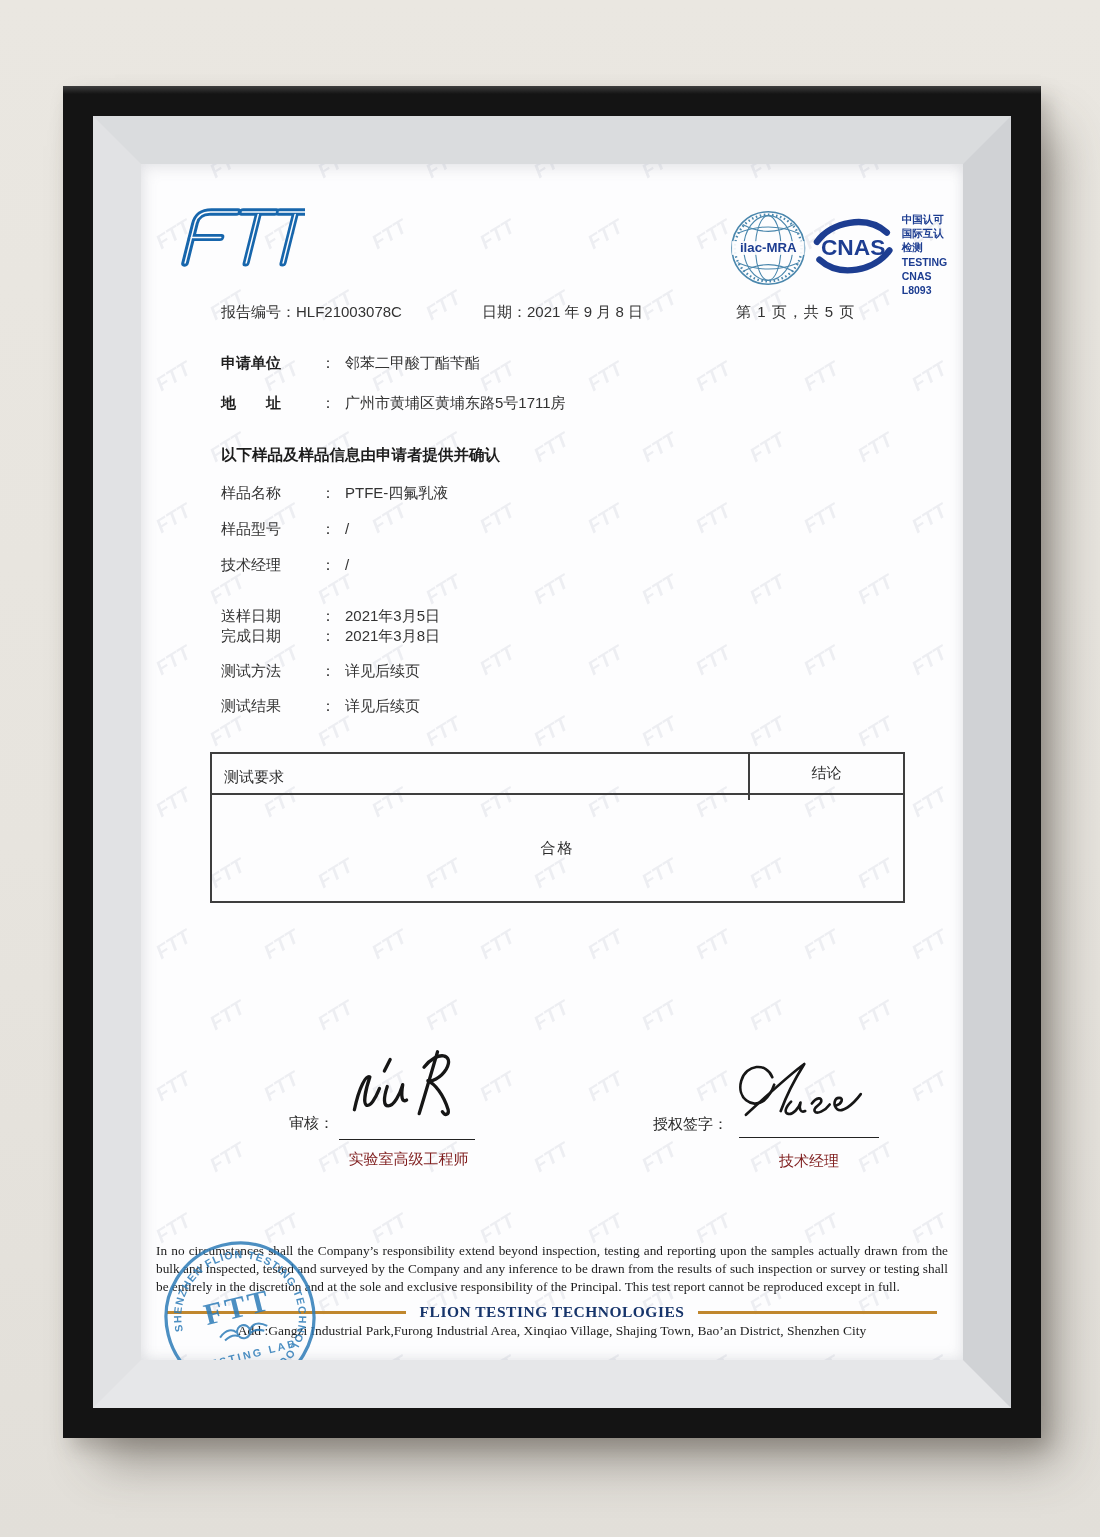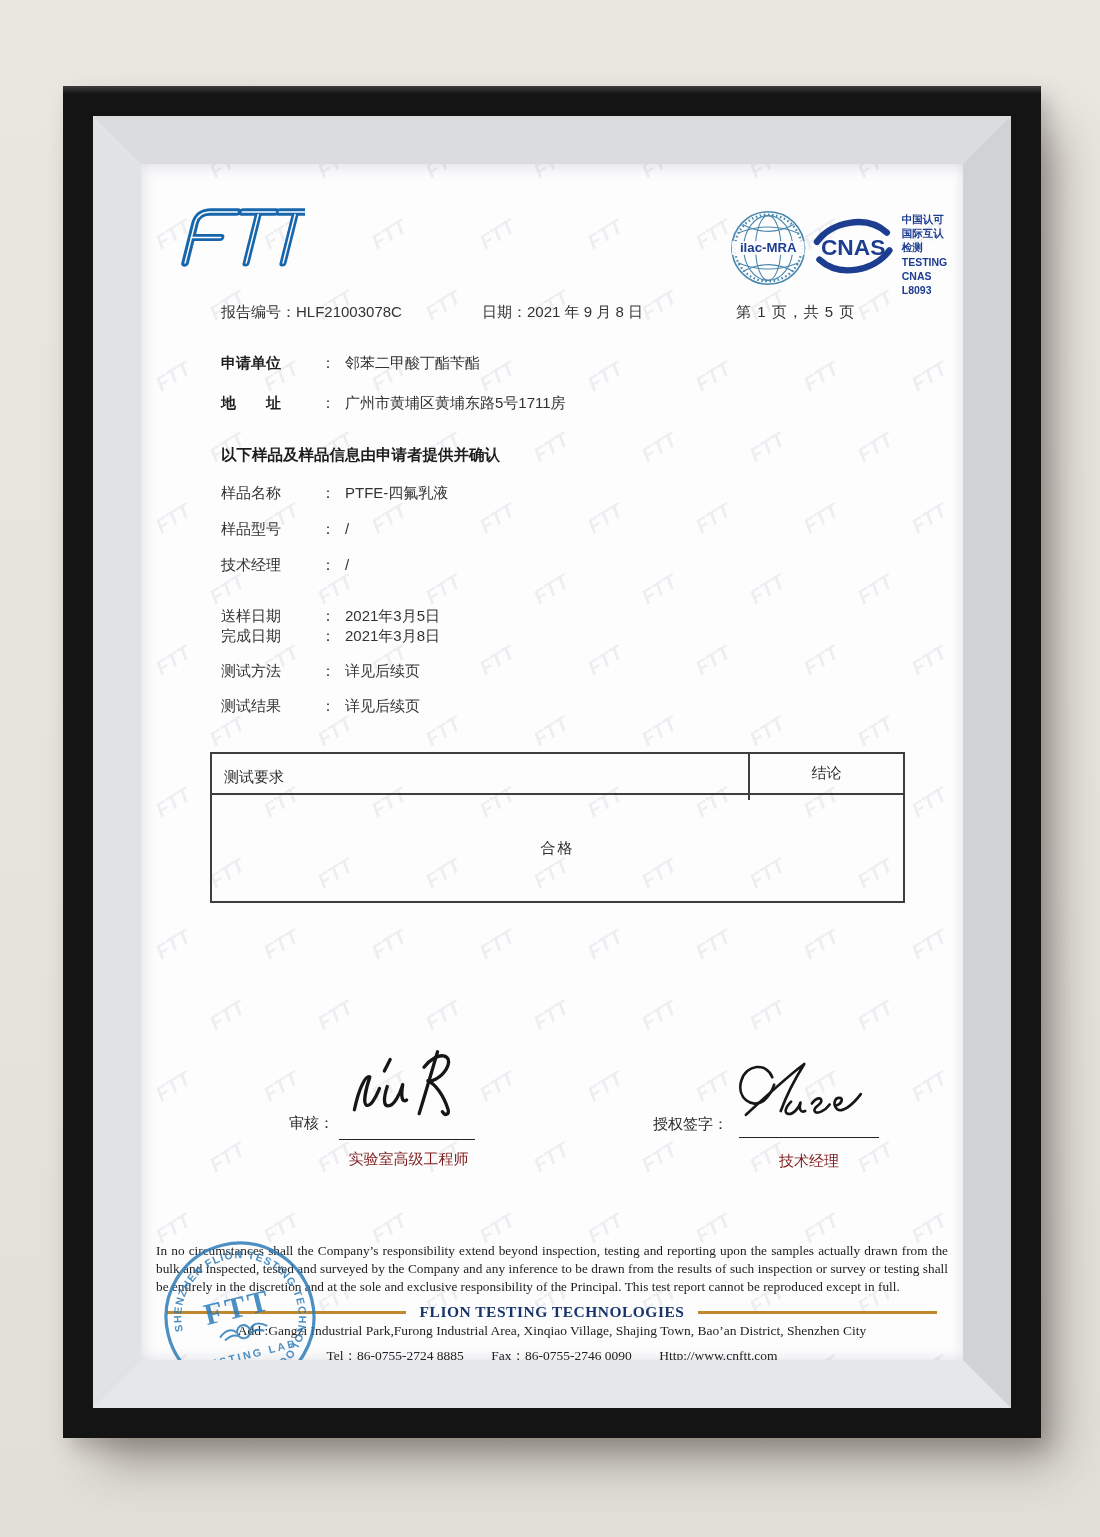--- a/index.html
+++ b/index.html
@@ -393,25 +393,20 @@
 
       <div class="disclaimer">In no circumstances shall the Company’s responsibility extend beyond inspection, testing and reporting upon the samples actually drawn from the bulk and inspected, tested and surveyed by the Company and any inference to be drawn from the results of such inspection or survey or testing shall be entirely in the discretion and at the sole and exclusive responsibility of the Principal. This test report cannot be reproduced except in full.</div>
 
       <div class="divider">
         <div class="gold"></div>
         <div class="co">FLION TESTING TECHNOLOGIES</div>
         <div class="gold"></div>
       </div>
 
       <div class="addr">Add :Gangzi Industrial Park,Furong Industrial Area, Xinqiao Village, Shajing Town, Bao’an District, Shenzhen City</div>
-      <div class="telrow">
-        <span>Tel：86-0755-2724 8885</span>
-        <span>Fax：86-0755-2746 0090</span>
-        <span>Http://www.cnftt.com</span>
-      </div>
 
       <svg class="stamp" viewBox="0 0 160 160">
         <g stroke="#2e7cb8" fill="none">
           <circle cx="80" cy="80" r="73" stroke-width="3.2"></circle>
           <circle cx="80" cy="80" r="44" stroke-width="0"></circle>
         </g>
         <defs>
           <path id="ringPath" d="M80,80 m-58,0 a58,58 0 1,1 116,0 a58,58 0 1,1 -116,0"></path>
         </defs>
         <text font-family="Liberation Sans, sans-serif" font-size="10.6" font-weight="700" letter-spacing="1.1" fill="#2e7cb8">

